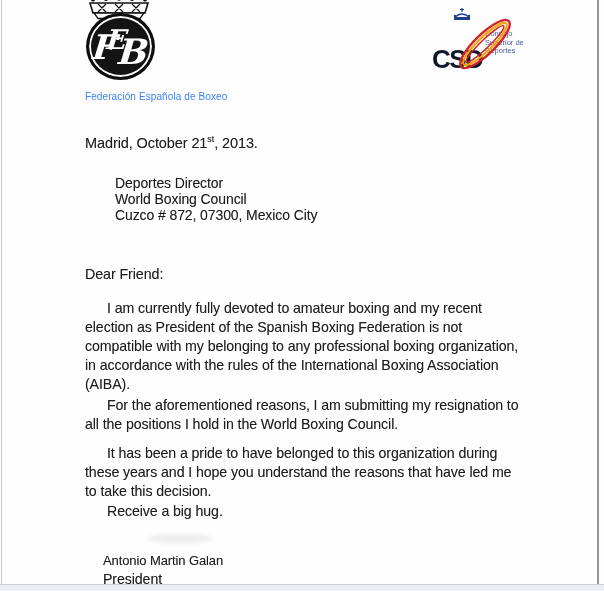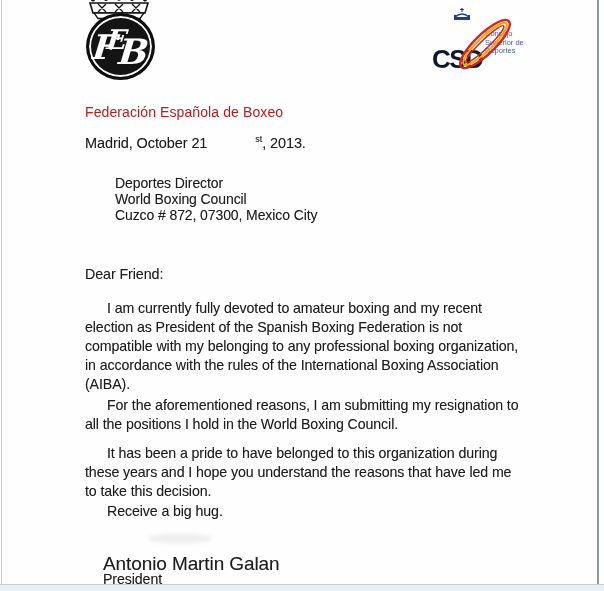--- a/index.html
+++ b/index.html
@@ -19,48 +19,48 @@
     position:absolute;left:2px;top:13px;width:69px;height:67px;border-radius:50%;
     background:#141414;border:3px solid #0e0e0e;box-sizing:border-box;
     box-shadow:inset 0 0 0 2px #f7f7f7;
     display:flex;align-items:center;justify-content:center;
   }
   .feb-letters{display:flex;align-items:center;color:#fff;
     font-family:"DejaVu Serif",serif;font-style:italic;font-weight:600;line-height:1;}
   .feb-letters .lF{font-size:34px;transform:skewX(-6deg);}
   .feb-letters .lE{font-size:27px;margin-left:-10px;position:relative;top:-7px;transform:skewX(-6deg);}
   .feb-letters .lB{font-size:35px;margin-left:-9px;position:relative;top:5px;transform:skewX(-6deg);}
-  .feb-caption{position:absolute;left:85px;top:104px;font-size:14px;color:#b91c1c;
+  .feb-caption{position:absolute;left:85px;top:91px;font-size:10px;color:#3b82f6;
     letter-spacing:0.1px;}
 
   
   .csd-logo{position:absolute;left:430px;top:0;width:145px;height:80px;}
   .csd-crown{position:absolute;left:22px;top:8px;}
   .csd-acronym{position:absolute;left:2px;top:20px;font-size:26px;font-weight:bold;
     letter-spacing:-1.5px;color:#0f172a;font-family:"Liberation Sans",sans-serif;margin-top:24px;}
   .csd-swoosh{position:absolute;left:22px;top:11px;z-index:3;}
   .csd-caption{position:absolute;left:55px;top:30px;font-size:7.5px;line-height:8.5px;
     color:#4a5aa0;}
 
   
   .txt{position:absolute;letter-spacing:-0.1px;text-shadow:0 0 0.5px rgba(0,0,0,0.3);}
   .date-line{left:85px;top:135px;font-size:14.5px;}
-  .date-line sup{font-size:9px;vertical-align:super;line-height:0;margin-left:48px;}
+  .date-line sup{font-size:9px;vertical-align:super;line-height:0;}
   .recipient{left:85px;top:176px;font-size:14px;line-height:15.8px;}
   .recipient .cont{padding-left:30px;}
   .salutation{left:85px;top:266px;font-size:14.3px;}
   .para{left:85px;width:480px;font-size:14.2px;line-height:19px;margin:0;
     white-space:pre-line;text-indent:22px;}
   .p1{top:299px;}
   .p2{top:396px;}
   .p3{top:444px;}
   .p4{top:502px;}
   .sig-smudge{position:absolute;left:148px;top:534px;width:64px;height:9px;border-radius:50%;
     background:rgba(90,90,90,0.10);filter:blur(2px);}
-  .sig-name{left:103px;top:553px;font-size:19px;}
+  .sig-name{left:103px;top:553px;font-size:13px;}
   .sig-title{left:103px;top:571px;font-size:14.2px;}
 </style>
 </head>
 <body>
 
 <div class="page">
   <div class="edge-left"></div>
   <div class="edge-right"></div>
   <div class="bottom-strip"></div>
 

